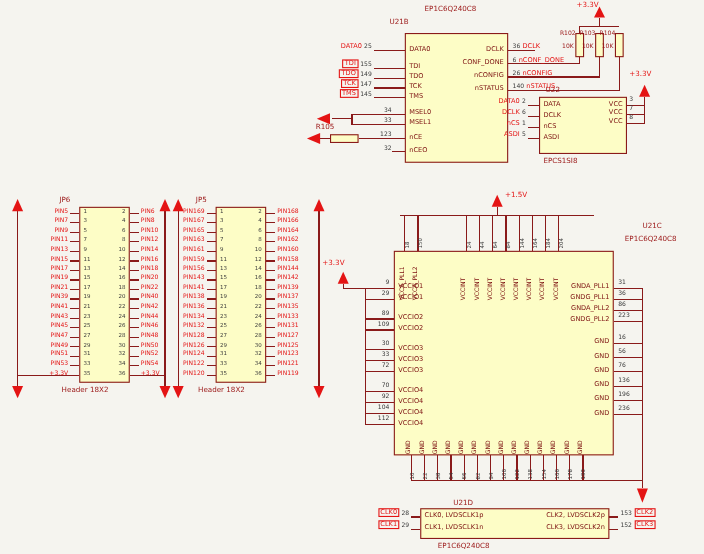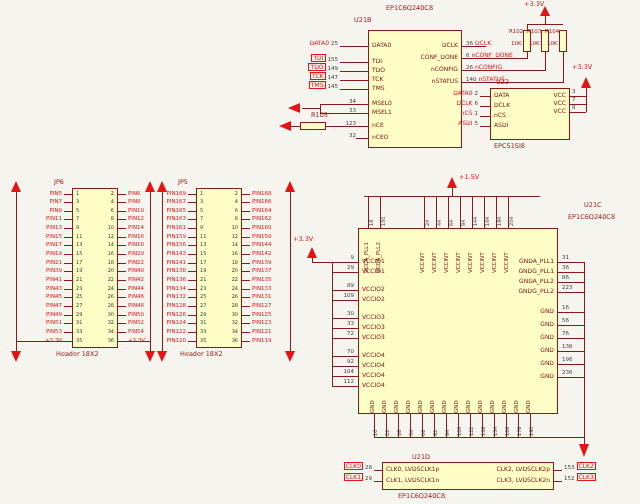--- a/index.html
+++ b/index.html
@@ -186,21 +186,21 @@
         <line x1="494" y1="414" x2="494" y2="437"></line>
         <line x1="506" y1="414" x2="506" y2="437"></line>
         <line x1="518" y1="414" x2="518" y2="437"></line>
         <line x1="530" y1="414" x2="530" y2="437"></line>
       </g>
   </svg>
 
   <div class="txt des" style="left:386px;top:5px">EP1C6Q240C8</div>
   <div class="txt des" style="left:354px;top:17px">U21B</div>
   <div class="txt rail" style="left:524px;top:1px">+3.3V</div>
-  <div class="txt des" style="left:311px;top:112px">R105</div>
+  <div class="txt des" style="left:287px;top:112px">R105</div>
   <div class="txt des" style="left:496px;top:79px">U22</div>
   <div class="txt des" style="left:494px;top:143px">EPCS1SI8</div>
   <div class="txt rail" style="left:572px;top:64px">+3.3V</div>
   <div class="txt des" style="left:54px;top:179px">JP6</div>
   <div class="txt des" style="left:56px;top:351px">Header 18X2</div>
   <div class="txt des" style="left:178px;top:179px">JP5</div>
   <div class="txt des" style="left:180px;top:351px">Header 18X2</div>
   <div class="txt des" style="left:584px;top:202px">U21C</div>
   <div class="txt des" style="left:568px;top:214px">EP1C6Q240C8</div>
   <div class="txt rail" style="left:459px;top:174px">+1.5V</div>

